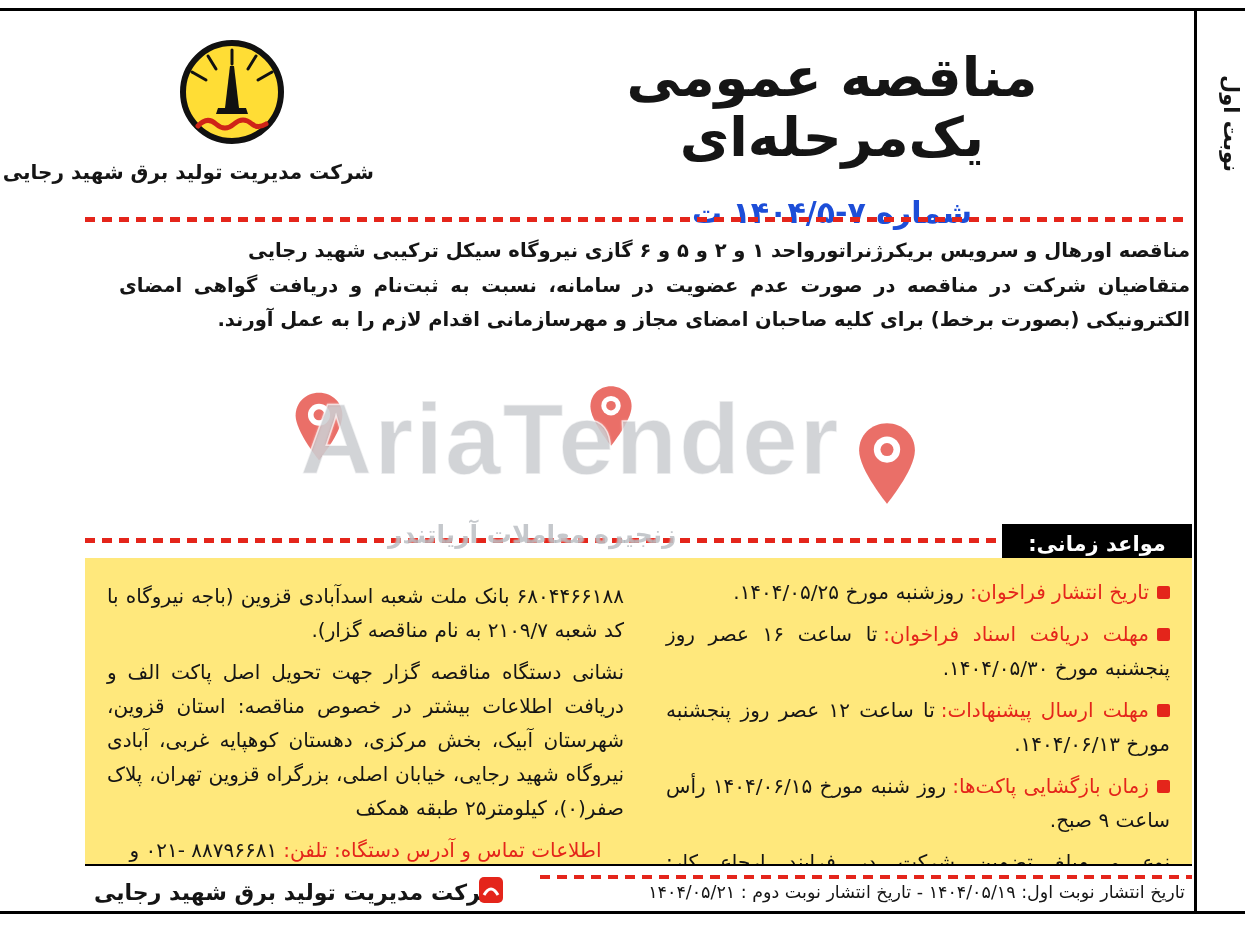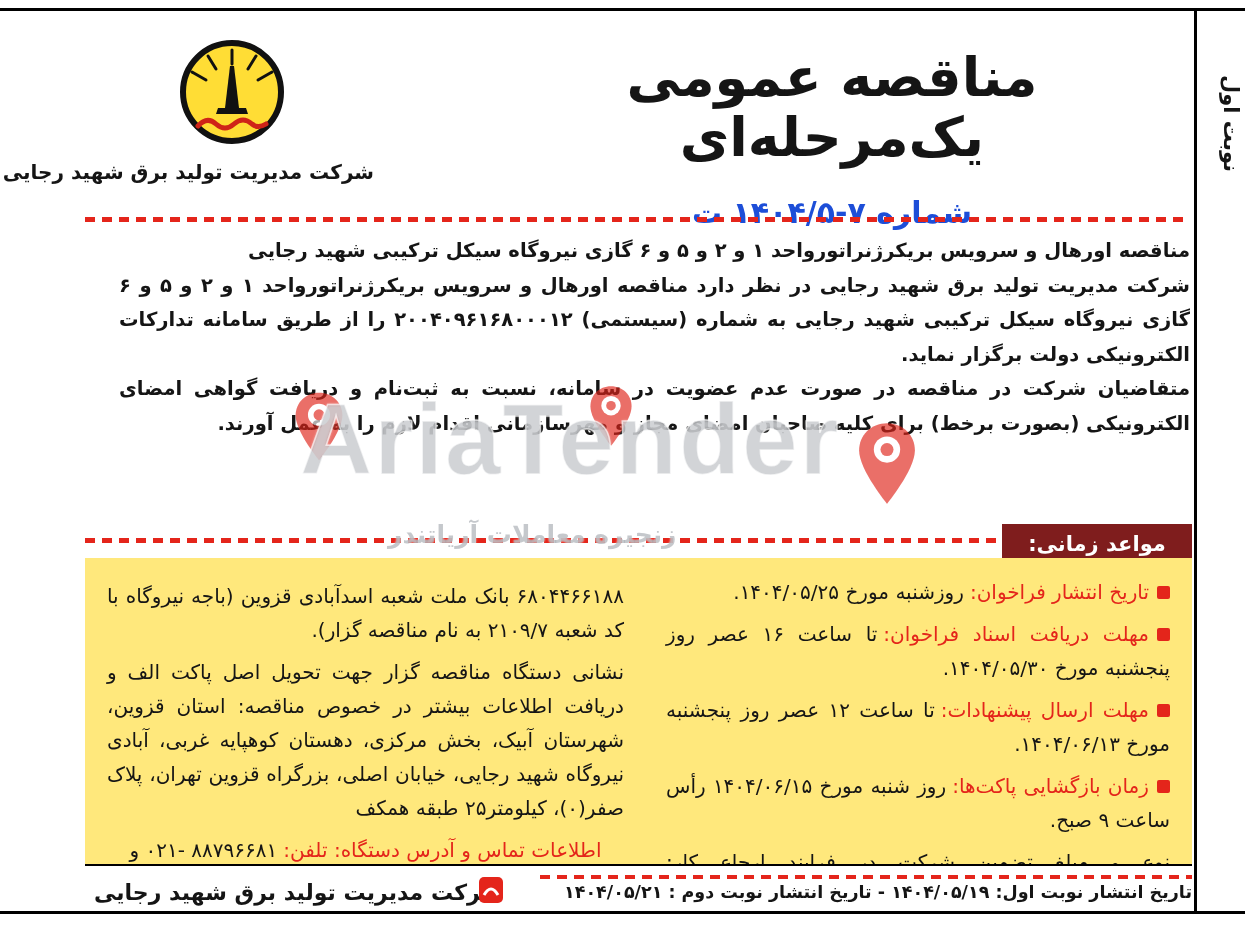--- a/index.html
+++ b/index.html
@@ -37,21 +37,21 @@
 
   .body-text{
     position:absolute; left:88px; right:55px; top:234px; height:285px; overflow:hidden;
     font-size:19.5px; font-weight:700; line-height:34.6px; text-align:justify;margin-left:31px;
   }
   .body-text p{ margin:0; }
   .url{ font-weight:900; }
 
   .badge{
     position:absolute; right:53px; top:524px; width:190px; height:40px;
-    background:#7f1d1d; color:#fff; font-size:21px; font-weight:800;
+    background:#000000; color:#fff; font-size:21px; font-weight:800;
     display:flex; align-items:center; justify-content:center;
   }
 
   .yellow{
     position:absolute; left:85px; right:53px; top:558px; height:308px;
     background:#ffe87c; border-bottom:2px solid #000;
     padding:9px 14px; display:flex; gap:26px; overflow:hidden;
   }
   .col-schedule{ flex:0 0 520px; }
   .col-details{ flex:1 1 auto; padding-top:4px; }
@@ -59,21 +59,21 @@
   .red{ color:#e4251b; }
   .label-gap{ margin-inline-end:6px; }
   .bullet{
     display:inline-block; width:13px; height:13px; background:#e4251b;
     border-radius:2px; margin-inline-end:8px;
   }
   .center-line{ text-align:center !important; }
 
   .footer-company{ position:absolute; left:94px; top:880px; font-size:22px; font-weight:800; }
   .footer-icon{ position:absolute; left:478px; top:874px; }
-  .footer-dates{ position:absolute; right:53px; top:882px; font-size:17.5px; font-weight:700; }
+  .footer-dates{ position:absolute; right:60px; top:882px; font-size:17.5px; font-weight:400; }
 
   .watermark{ position:absolute; inset:0; pointer-events:none; z-index:50; }
   .wm-brand{
     position:absolute; left:300px; top:382px; direction:ltr;
     font-family:"Liberation Sans",sans-serif;
     font-size:100px; font-weight:800; letter-spacing:2px;
     color:rgba(148,153,160,0.42);
     -webkit-text-stroke:1.5px rgba(255,255,255,0.65);
     text-shadow:0 0 3px rgba(255,255,255,0.8);
     text-align:right;
@@ -119,21 +119,20 @@
 
   <div class="title-block">
     <h1 class="main-title">مناقصه عمومی یک‌مرحله‌ای</h1>
     <div class="subtitle">شماره ۷-۱۴۰۴/۵ ت</div>
   </div>
 
   <div class="red-dashes dash-1"></div>
 
   <div class="body-text">
     <p>مناقصه اورهال و سرویس بریکرژنراتورواحد ۱ و ۲ و ۵ و ۶ گازی نیروگاه سیکل ترکیبی شهید رجایی</p>
-    <p>شرکت مدیریت تولید برق شهید رجایی در نظر دارد مناقصه اورهال و سرویس بریکرژنراتورواحد ۱ و ۲ و ۵ و ۶ گازی نیروگاه سیکل ترکیبی شهید رجایی به شماره (سیستمی) ۲۰۰۴۰۹۶۱۶۸۰۰۰۱۲ را از طریق سامانه تدارکات الکترونیکی دولت برگزار نماید.</p>
     <p>متقاضیان شرکت در مناقصه در صورت عدم عضویت در سامانه، نسبت به ثبت‌نام و دریافت گواهی امضای الکترونیکی (بصورت برخط) برای کلیه صاحبان امضای مجاز و مهرسازمانی اقدام لازم را به عمل آورند.</p>
   </div>
 
   <div class="red-dashes dash-2"></div>
   <div class="badge">مواعد زمانی:</div>
 
   <div class="yellow">
 
     <div class="col-schedule">
       <p class="sched-item">

